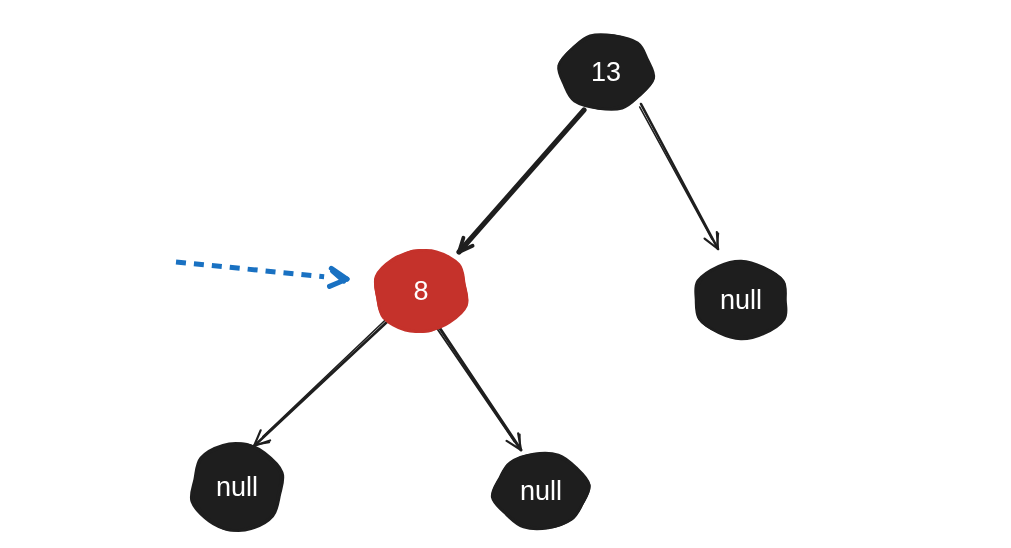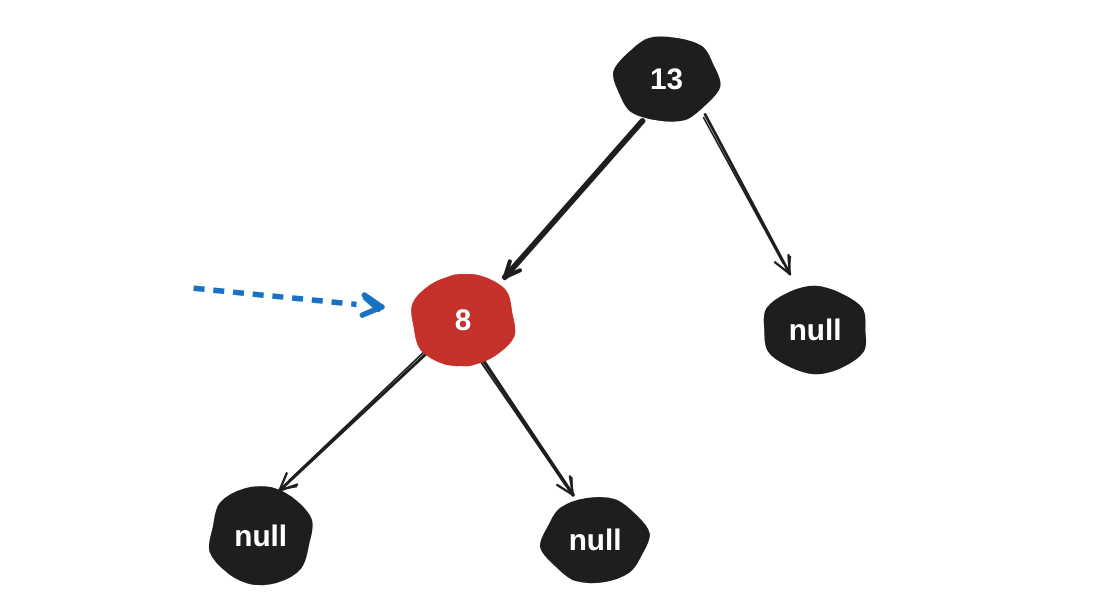--- a/index.html
+++ b/index.html
@@ -2,21 +2,20 @@
 <html><head>
 <meta charset="utf-8">
 <style>
   html,body{margin:0;padding:0;background:#ffffff;}
   .canvas{
     position:relative;
     width:1011px;height:548px;
     background:#ffffff;
     overflow:hidden;
     font-family:"Liberation Sans",sans-serif;
-    font-weight:bold;
   }
   svg{display:block;}
   .node-label{
     font-family:"Liberation Sans",sans-serif;
     user-select:none;
   }
 </style>
 </head>
 <body>
 

